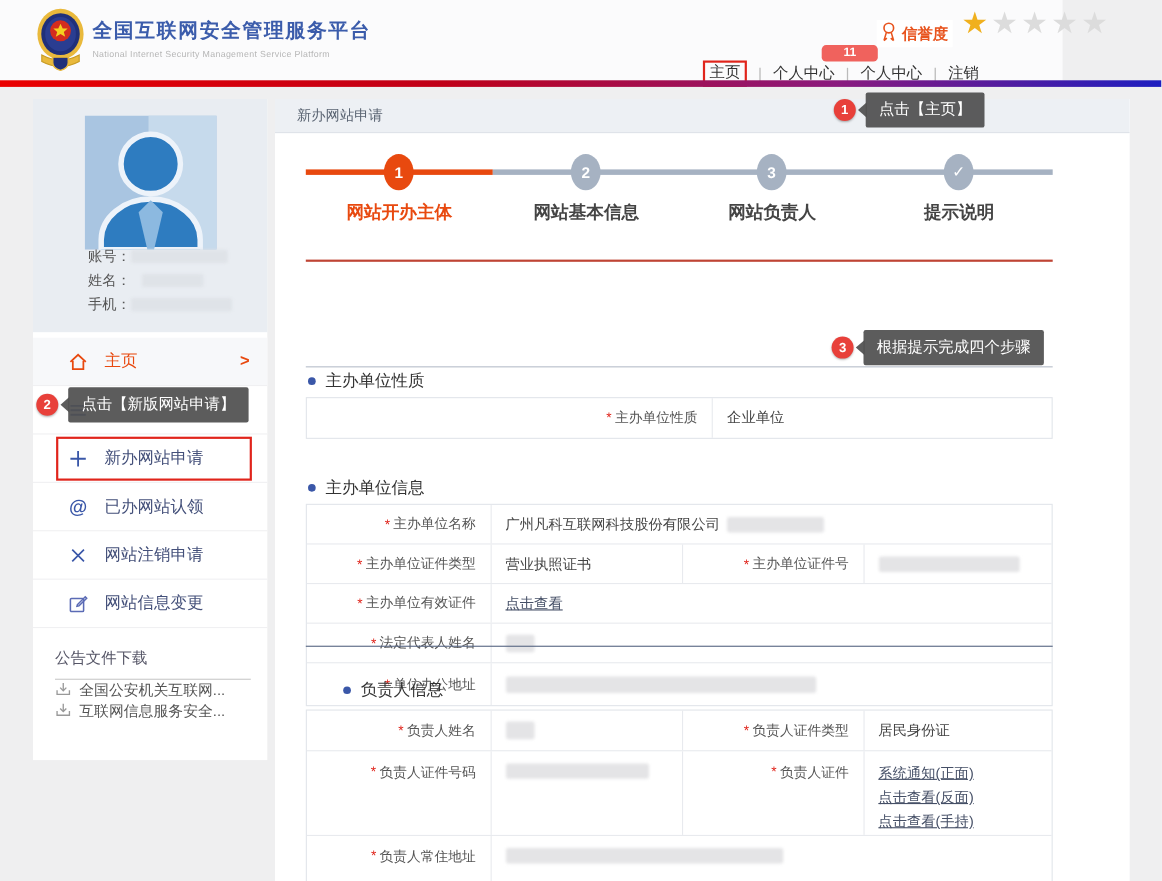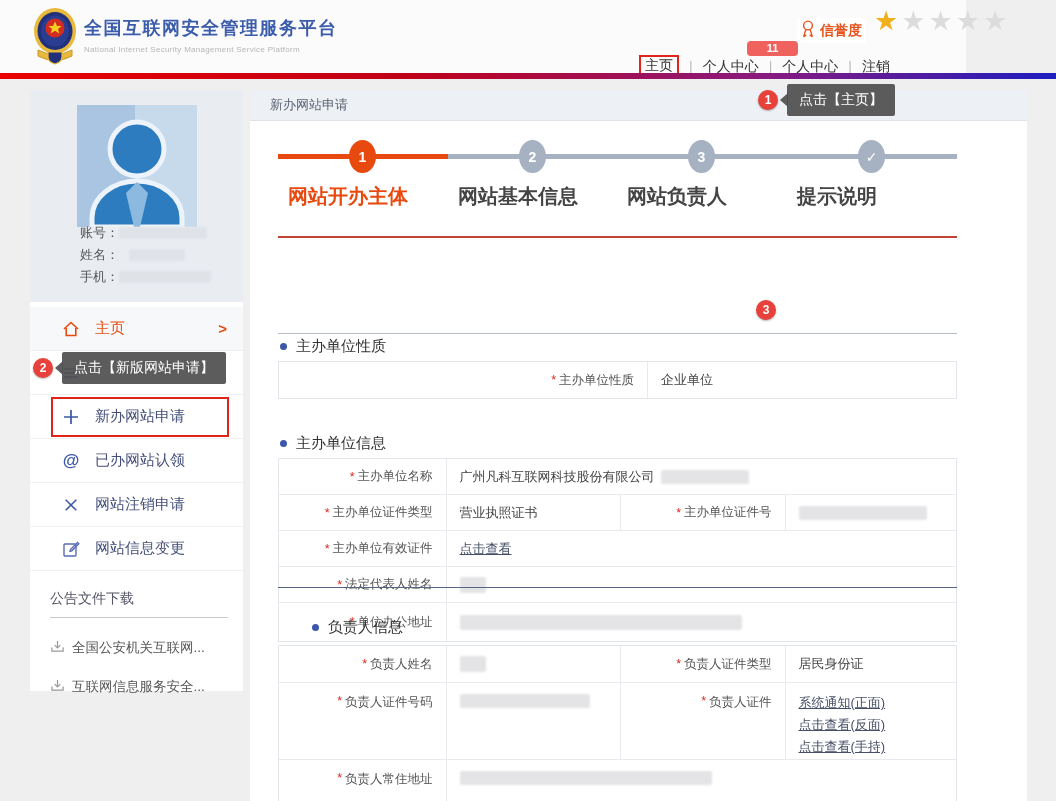--- a/index.html
+++ b/index.html
@@ -54,35 +54,35 @@
   .menu-item .mi-icon{width:22px;height:22px;display:flex;align-items:center;justify-content:center;
              margin-right:13px;color:#3a57a8;font-size:17px;font-weight:bold;}
   .mi-home{color:#e8490f;background:#f7f8fa;}
   .mi-home .mi-icon{color:#e8490f;}
   .chevron{position:absolute;right:16px;color:#e8490f;font-size:15px;font-weight:bold;}
   .red-frame{position:absolute;left:21px;right:14px;top:2px;bottom:1px;
              border:2px solid #e0241b;pointer-events:none;}
   .downloads{position:absolute;left:20px;top:500px;width:178px;}
   .dl-title{font-size:14px;color:#556;}
   .dl-rule{border:none;border-top:1px solid #c9c9c9;margin:9px 0 0 0;}
-  .dl-item{display:flex;align-items:flex-start;gap:7px;margin-top:21px;font-size:13.5px;color:#555;cursor:pointer;}
+  .dl-item{display:flex;align-items:flex-start;gap:7px;margin-top:1px;font-size:13.5px;color:#555;cursor:pointer;}
 
   
   .main{position:absolute;left:250px;top:90px;width:777px;height:711px;background:#fff;overflow:hidden;}
   .main-header{height:30px;background:#edf0f4;border-bottom:1px solid #dfe3e9;line-height:30px;
                padding-left:20px;font-size:13px;color:#5a6472;}
   .steps{position:relative;height:116px;}
   .step-line{position:absolute;top:33px;height:5px;}
   .sl-orange{left:28px;width:170px;background:#e8490f;}
   .sl-gray{left:198px;width:509px;background:#a6b2c2;}
   .step-dot{position:absolute;top:19px;width:27px;height:33px;border-radius:50%;color:#fff;
             font-size:14px;font-weight:bold;display:flex;align-items:center;justify-content:center;
             background:#a6b2c2;}
   .step-dot.active{background:#e8490f;}
-  .step-label{position:absolute;top:62px;width:150px;font-size:20px;
+  .step-label{position:absolute;top:62px;width:150px;text-align:center;font-size:16px;
               font-weight:bold;color:#444;}
   .step-label.active{color:#e8490f;}
   .red-divider{position:absolute;left:28px;top:146px;width:679px;border-top:2px solid #bf4434;}
   .sec-title{position:absolute;left:30px;display:flex;align-items:center;font-size:15px;color:#333;}
   .bullet{width:7px;height:7px;border-radius:50%;background:#3a57a8;margin-right:9px;}
   .thin-divider{position:absolute;left:28px;width:679px;border-top:1px solid #b6bdc9;}
   .dark-divider{position:absolute;left:28px;width:679px;border-top:1px solid #566582;}
 
   .tbl{position:absolute;left:28px;width:679px;border:1px solid #e2e5ea;box-sizing:border-box;}
   .tr{display:flex;border-top:1px solid #e8eaee;}
@@ -275,20 +275,21 @@
       <div class="step-dot" style="left:608px;">✓</div>
       <div class="step-label active" style="left:38px;">网站开办主体</div>
       <div class="step-label" style="left:208px;">网站基本信息</div>
       <div class="step-label" style="left:377px;">网站负责人</div>
       <div class="step-label" style="left:547px;">提示说明</div>
     </div>
     <div class="red-divider"></div>
 
     <div class="tooltip" id="annotation-3">
       <div class="tip-num">3</div>
+      <div class="tip-box">根据提示完成四个步骤</div>
     </div>
 
     <div class="sec-title" style="top:247px;">
       <span class="bullet"></span>
       <span>主办单位性质</span>
     </div>
     <div class="tbl" style="top:271px;">
       <div class="tr h36">
         <div class="td td-label w-label1">
           <span class="req">*</span>

